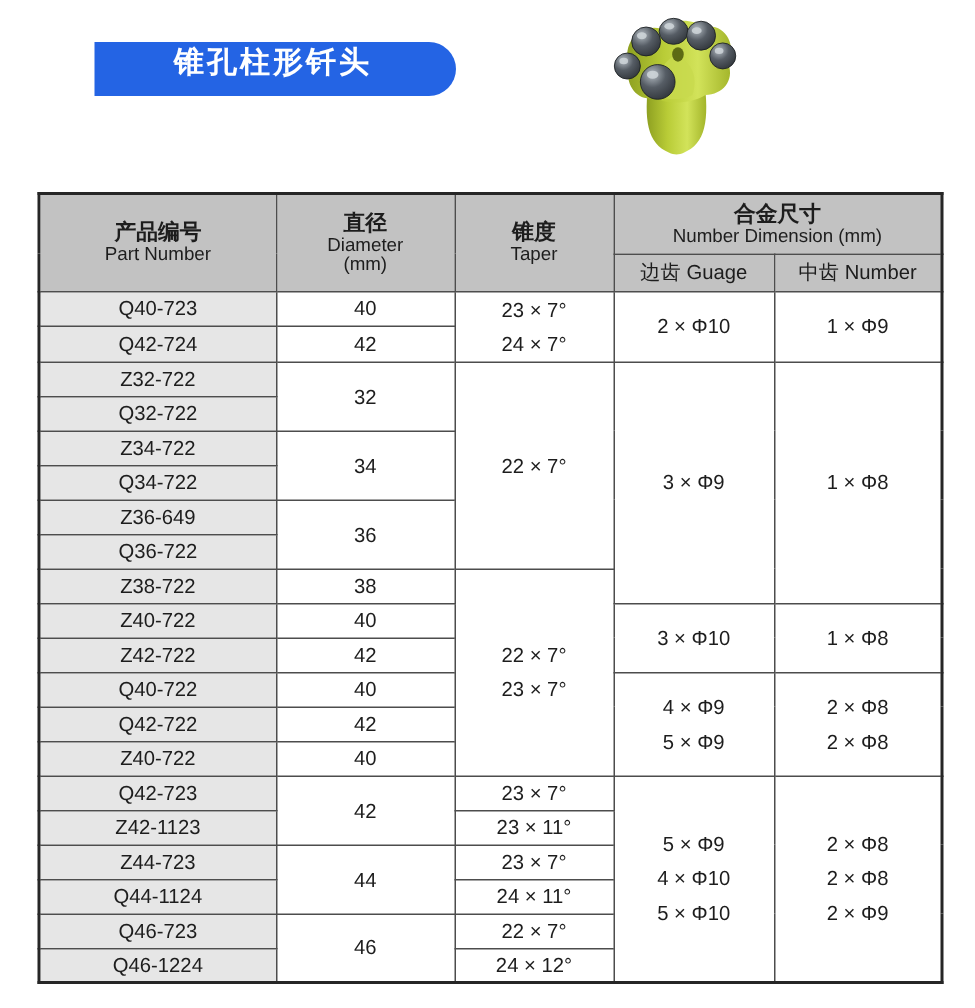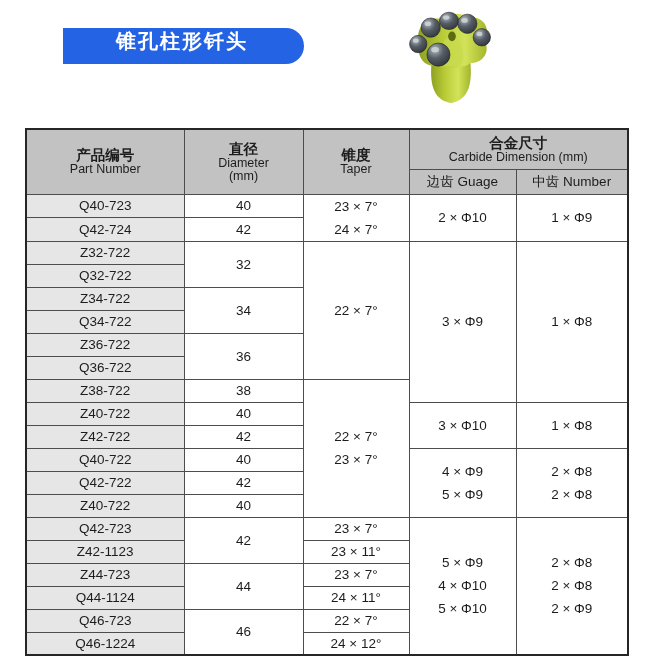--- a/index.html
+++ b/index.html
@@ -128,21 +128,21 @@
       <div class="hz">直径</div>
       <div class="he">Diameter</div>
       <div class="he">(mm)</div>
     </th>
     <th rowspan="2">
       <div class="hz">锥度</div>
       <div class="he">Taper</div>
     </th>
     <th colspan="2">
       <div class="hz">合金尺寸</div>
-      <div class="he">Carbide Dimension (mm)</div>
+      <div class="he">Number Dimension (mm)</div>
     </th>
   </tr>
   <tr class="hrow2">
     <th class="hsub">边齿 Guage</th>
     <th class="hsub">中齿 Number</th>
   </tr>
 
   <tr class="drow">
     <td class="part">Q40-723</td>
     <td>40</td>
@@ -166,21 +166,21 @@
     <td class="part">Q32-722</td>
   </tr>
   <tr class="drow">
     <td class="part">Z34-722</td>
     <td rowspan="2">34</td>
   </tr>
   <tr class="drow">
     <td class="part">Q34-722</td>
   </tr>
   <tr class="drow">
-    <td class="part">Z36-722</td>
+    <td class="part">Z36-649</td>
     <td rowspan="2">36</td>
   </tr>
   <tr class="drow">
     <td class="part">Q36-722</td>
   </tr>
   <tr class="drow">
     <td class="part">Z38-722</td>
     <td>38</td>
     <td rowspan="6" class="ml">22 × 7°
 23 × 7°</td>

